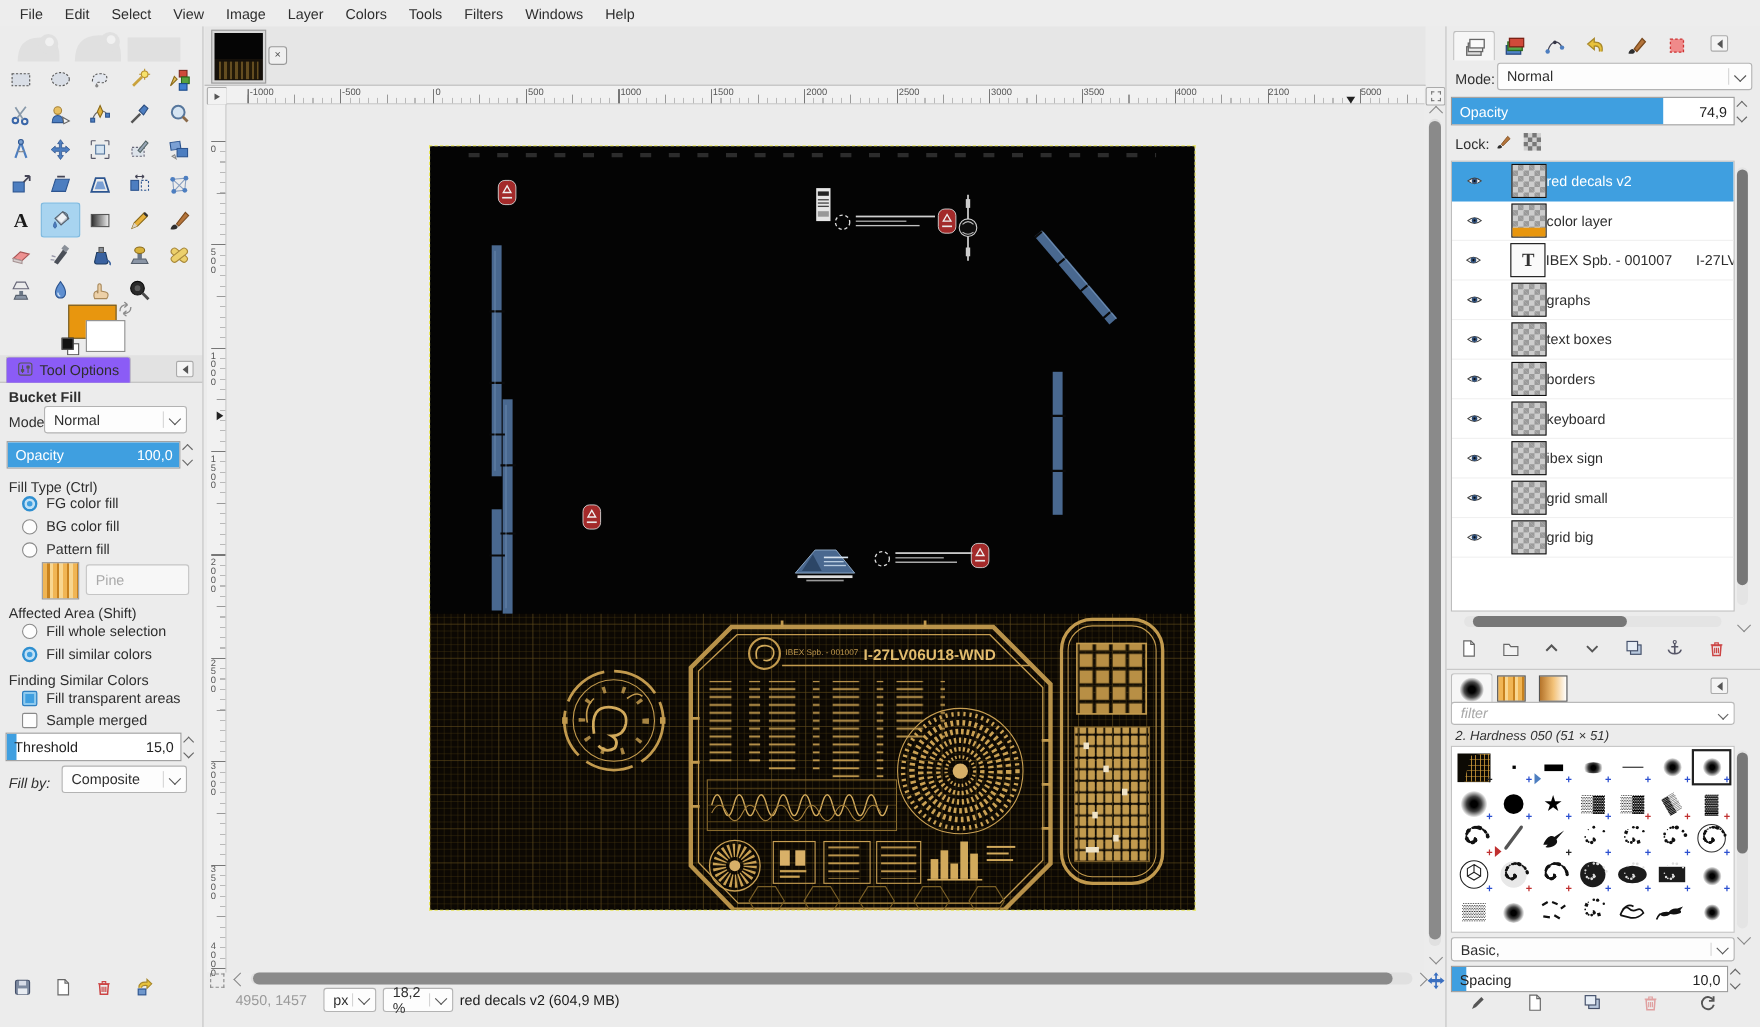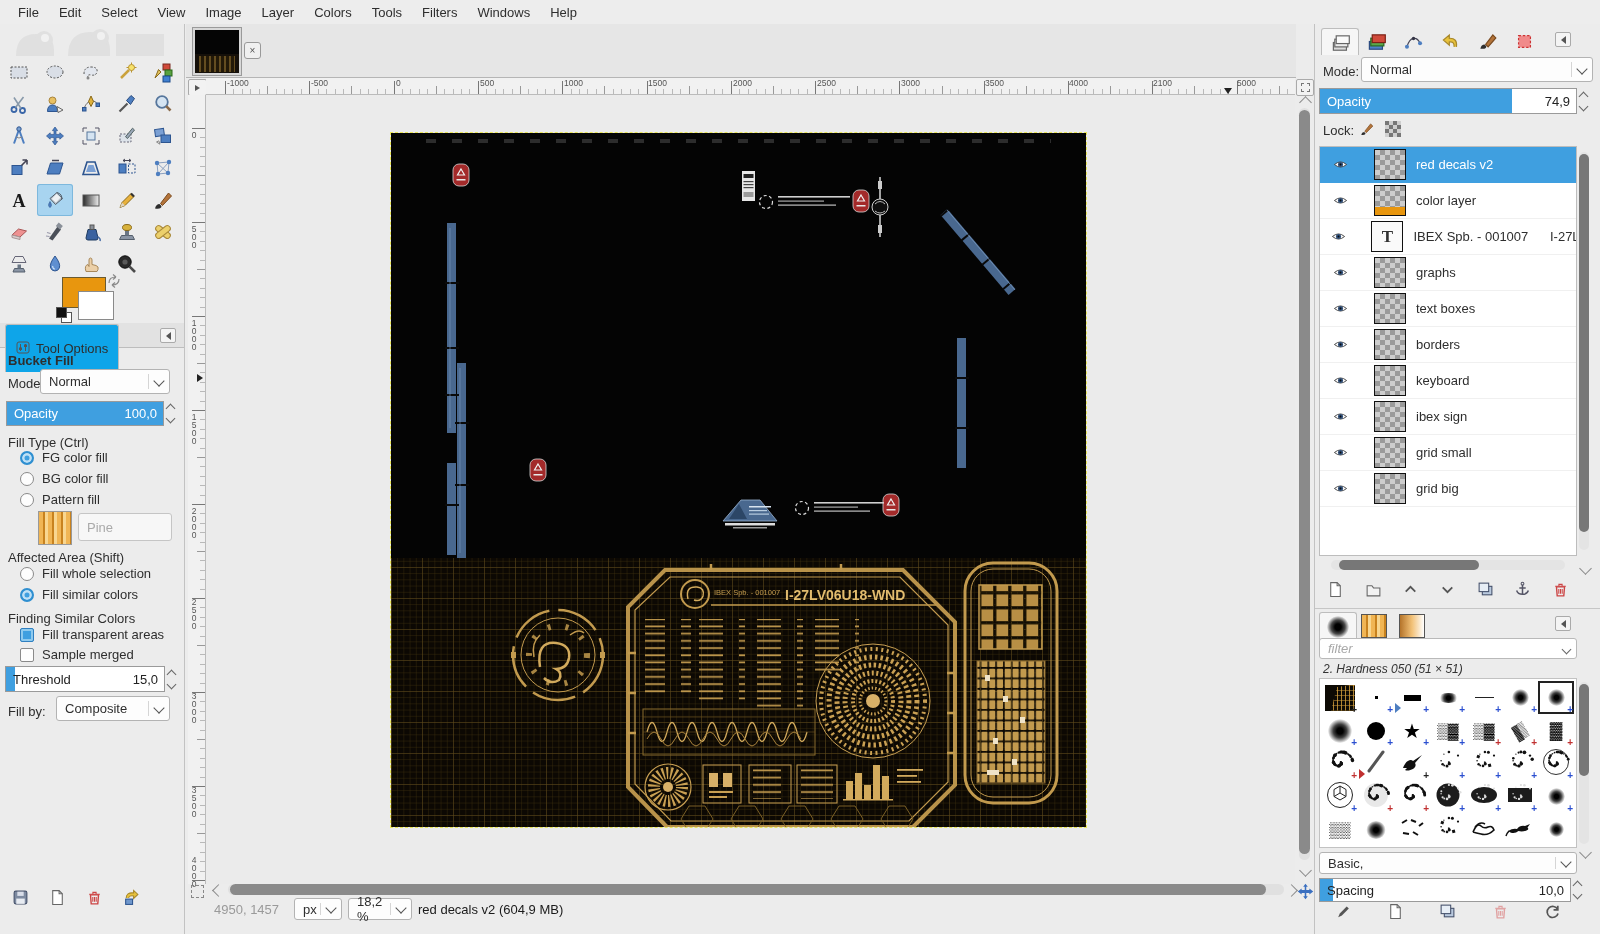--- a/index.html
+++ b/index.html
@@ -31,22 +31,22 @@
   #colorwidget{left:56px;top:274px;width:70px;height:50px;}
   #bgswatch{position:absolute;left:22px;top:17px;width:34px;height:27px;background:#ffffff;border:1px solid #8a8a8a;}
   #fgswatch{position:absolute;left:6px;top:3px;width:42px;height:29px;border:1px solid #6a5a30;}
   #swapcol{position:absolute;left:50px;top:0px;font-size:11px;color:#777;transform:rotate(0deg);}
   #minibw{position:absolute;left:0px;top:33px;width:16px;height:14px;}
   #minibw .b{position:absolute;left:0;top:0;width:9px;height:9px;background:#111;border:1px solid #555;}
   #minibw .w{position:absolute;left:5px;top:5px;width:9px;height:9px;background:#fff;border:1px solid #555;}
   
   #todock{left:0;top:323px;width:184px;height:560px;}
   #to-tabbar{position:absolute;left:0;top:0;width:184px;height:24px;background:#e2e2e2;border-bottom:1px solid #bdbdbd;}
-  #to-tab{position:absolute;left:5px;top:1px;height:23px;background:#0ea5e9;border:1px solid #bdbdbd;border-bottom:none;
-     display:flex;align-items:center;padding:12px 10px;gap:6px;border-radius:3px 3px 0 0;}
+  #to-tab{position:absolute;left:5px;top:1px;height:23px;background:#8b5cf6;border:1px solid #bdbdbd;border-bottom:none;
+     display:flex;align-items:center;padding:0 10px;gap:6px;border-radius:3px 3px 0 0;}
   .collapse-btn{position:absolute;width:14px;height:13px;border:1px solid #aaa;border-radius:2px;background:#f4f4f4;
      display:flex;align-items:center;justify-content:center;}
   .collapse-btn i{width:0;height:0;border:4px solid transparent;border-right:5px solid #555;margin-left:-4px;}
   .tolabel{position:absolute;left:8px;}
   .radio{position:absolute;width:14px;height:14px;border-radius:50%;border:1.5px solid #8a8a8a;background:#fdfdfd;box-sizing:border-box;}
   .radio.on{border:2px solid #2f8fd0;background:#3f9fe0;box-shadow:inset 0 0 0 2.5px #bfe0f5;}
   .checkbox{position:absolute;width:14px;height:14px;border:1.5px solid #8a8a8a;border-radius:2px;background:#fdfdfd;box-sizing:border-box;}
   .checkbox.on{background:#3f9fe0;border-color:#2f7fc0;box-shadow:inset 0 0 0 2px #8fcaee;}
   .optlabel{position:absolute;}
   #patternswatch{position:absolute;left:38px;top:188px;width:32px;height:32px;border:1px solid #999;
@@ -108,21 +108,21 @@
   .eyebox{width:40px;display:flex;justify-content:center;}
   .lthumb{width:32px;height:31px;border:1px solid #111;box-sizing:border-box;margin-left:14px;flex:none;position:relative;
      background-image:linear-gradient(45deg,#9a9a9a 25%,transparent 25%,transparent 75%,#9a9a9a 75%),
                       linear-gradient(45deg,#9a9a9a 25%,transparent 25%,transparent 75%,#9a9a9a 75%);
      background-size:10px 10px;background-position:0 0,5px 5px;background-color:#cdcdcd;}
   .lthumb.orange:after{content:"";position:absolute;left:0;right:0;bottom:0;height:8px;background:#e8960e;}
   .lthumb.text{background:#fafafa;display:flex;align-items:center;justify-content:center;
      font-family:"Liberation Serif",serif;font-weight:bold;color:#333;font-size:17px;}
   .lthumb.mask{background:#000;margin-left:0;border-left:none;}
   .lthumb.mask:after{content:"";position:absolute;left:10px;bottom:2px;width:11px;height:6px;background:#e8e8e8;}
-  .lname{margin-left:10px;white-space:pre;overflow:hidden;}
+  .lname{margin-left:0;white-space:pre;overflow:hidden;}
   #llvscroll{position:absolute;left:264px;top:128px;width:10px;height:398px;background:#e4e4e4;border-radius:5px;}
   #llvthumb{position:absolute;top:2px;width:10px;height:378px;background:#777;border-radius:5px;}
   #llhscroll{position:absolute;left:16px;top:536px;width:234px;height:10px;background:#e4e4e4;border-radius:5px;}
   #llhthumb{position:absolute;left:8px;width:140px;height:10px;background:#777;border-radius:5px;}
   #layerbtns{position:absolute;left:2px;top:552px;width:262px;height:30px;display:flex;justify-content:space-around;align-items:center;}
   
   #brdock-sep{position:absolute;left:0;top:584px;width:286px;height:1px;background:#c6c6c6;}
   .brtab{position:absolute;top:588px;height:28px;display:flex;align-items:center;justify-content:center;border-radius:3px 3px 0 0;}
   .brtab.sel{background:#f6f6f6;border:1px solid #bdbdbd;border-bottom:none;}
   #brfilter{position:absolute;left:4px;top:614px;width:258px;height:21px;border:1px solid #b9b9b9;border-radius:3px;background:#fff;
@@ -479,21 +479,21 @@
     </div>
   <div class="slider" style="left:5px;top:343px;width:160px;height:26px;">
     <div class="fill" style="width:6%;"></div>
     <div class="slab" style="color:#222;">Threshold</div>
     <div class="sval" style="color:#222;">15,0</div>
   </div>
   <div class="spin" style="left:165px;top:343px;height:26px;">
       <i class="up"></i>
       <i class="dn"></i>
     </div>
-  <div class="tolabel" style="top:381px;">Fill by:</div>
+  <div class="tolabel" style="top:381px;font-style:italic;">Fill by:</div>
   <div class="gselect" style="left:56px;top:373px;width:114px;height:25px;">
     <span>Composite</span>
       <span class="chev"></span>
   </div>
 </div>
 <div id="leftfooter" class="abs" style="left:12px;top:889px;width:160px;height:26px;display:flex;gap:20px;">
     <span><svg width="17" height="17" viewBox="0 0 16 16">
         <rect x="2" y="2" width="12" height="12" rx="1.5" fill="#7d8aa0" stroke="#44506a"></rect>
         <rect x="5" y="2.5" width="6" height="4" fill="#d8dde8"></rect>
         <rect x="4" y="9" width="8" height="5" fill="#e8ecf2"></rect>

